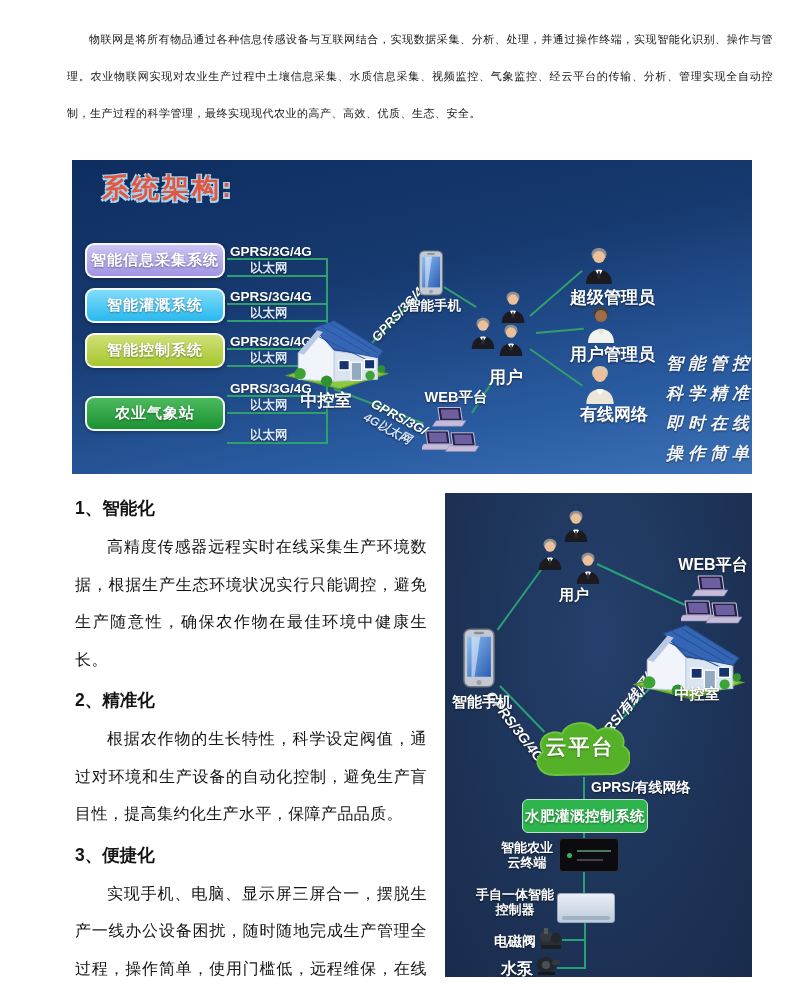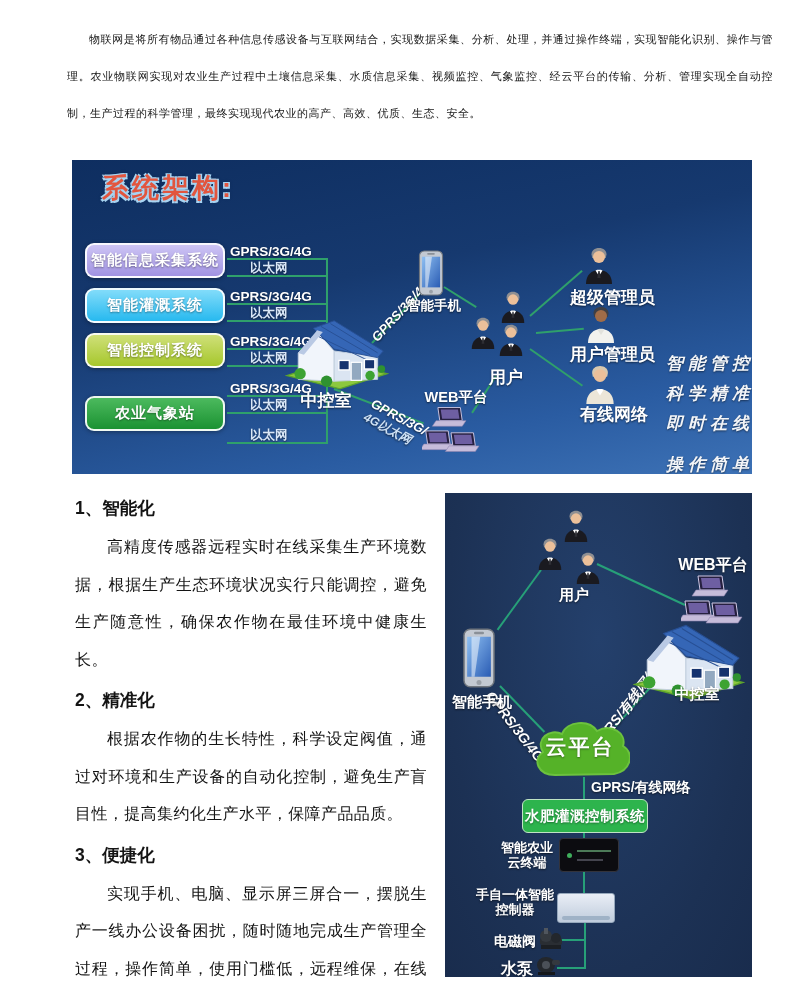--- a/index.html
+++ b/index.html
@@ -267,21 +267,21 @@
     <g transform="translate(28,27)">
       <path class="lt-scr-o" d="M3 1 L27 1 L29 15 L5 15 Z"></path>
         <path class="lt-scr-i" d="M6 3 L24.5 3 L26 13 L7.5 13 Z"></path>
       <path class="lt-base" d="M1 15 L33 15 L29 21 L-3 21 Z"></path>
     </g>
   </svg>
 
   <div class="slogan" style="top:192px">智能管控</div>
   <div class="slogan" style="top:222px">科学精准</div>
   <div class="slogan" style="top:252px">即时在线</div>
-  <div class="slogan" style="top:293px">操作简单</div>
+  <div class="slogan" style="top:282px">操作简单</div>
 </section>
 
 <section class="features">
   <div>
     <div class="feature-title">1、智能化</div>
     <p class="feature-body">高精度传感器远程实时在线采集生产环境数据，根据生产生态环境状况实行只能调控，避免生产随意性，确保农作物在最佳环境中健康生长。</p>
   </div>
   <div>
     <div class="feature-title">2、精准化</div>
     <p class="feature-body">根据农作物的生长特性，科学设定阀值，通过对环境和生产设备的自动化控制，避免生产盲目性，提高集约化生产水平，保障产品品质。</p>

